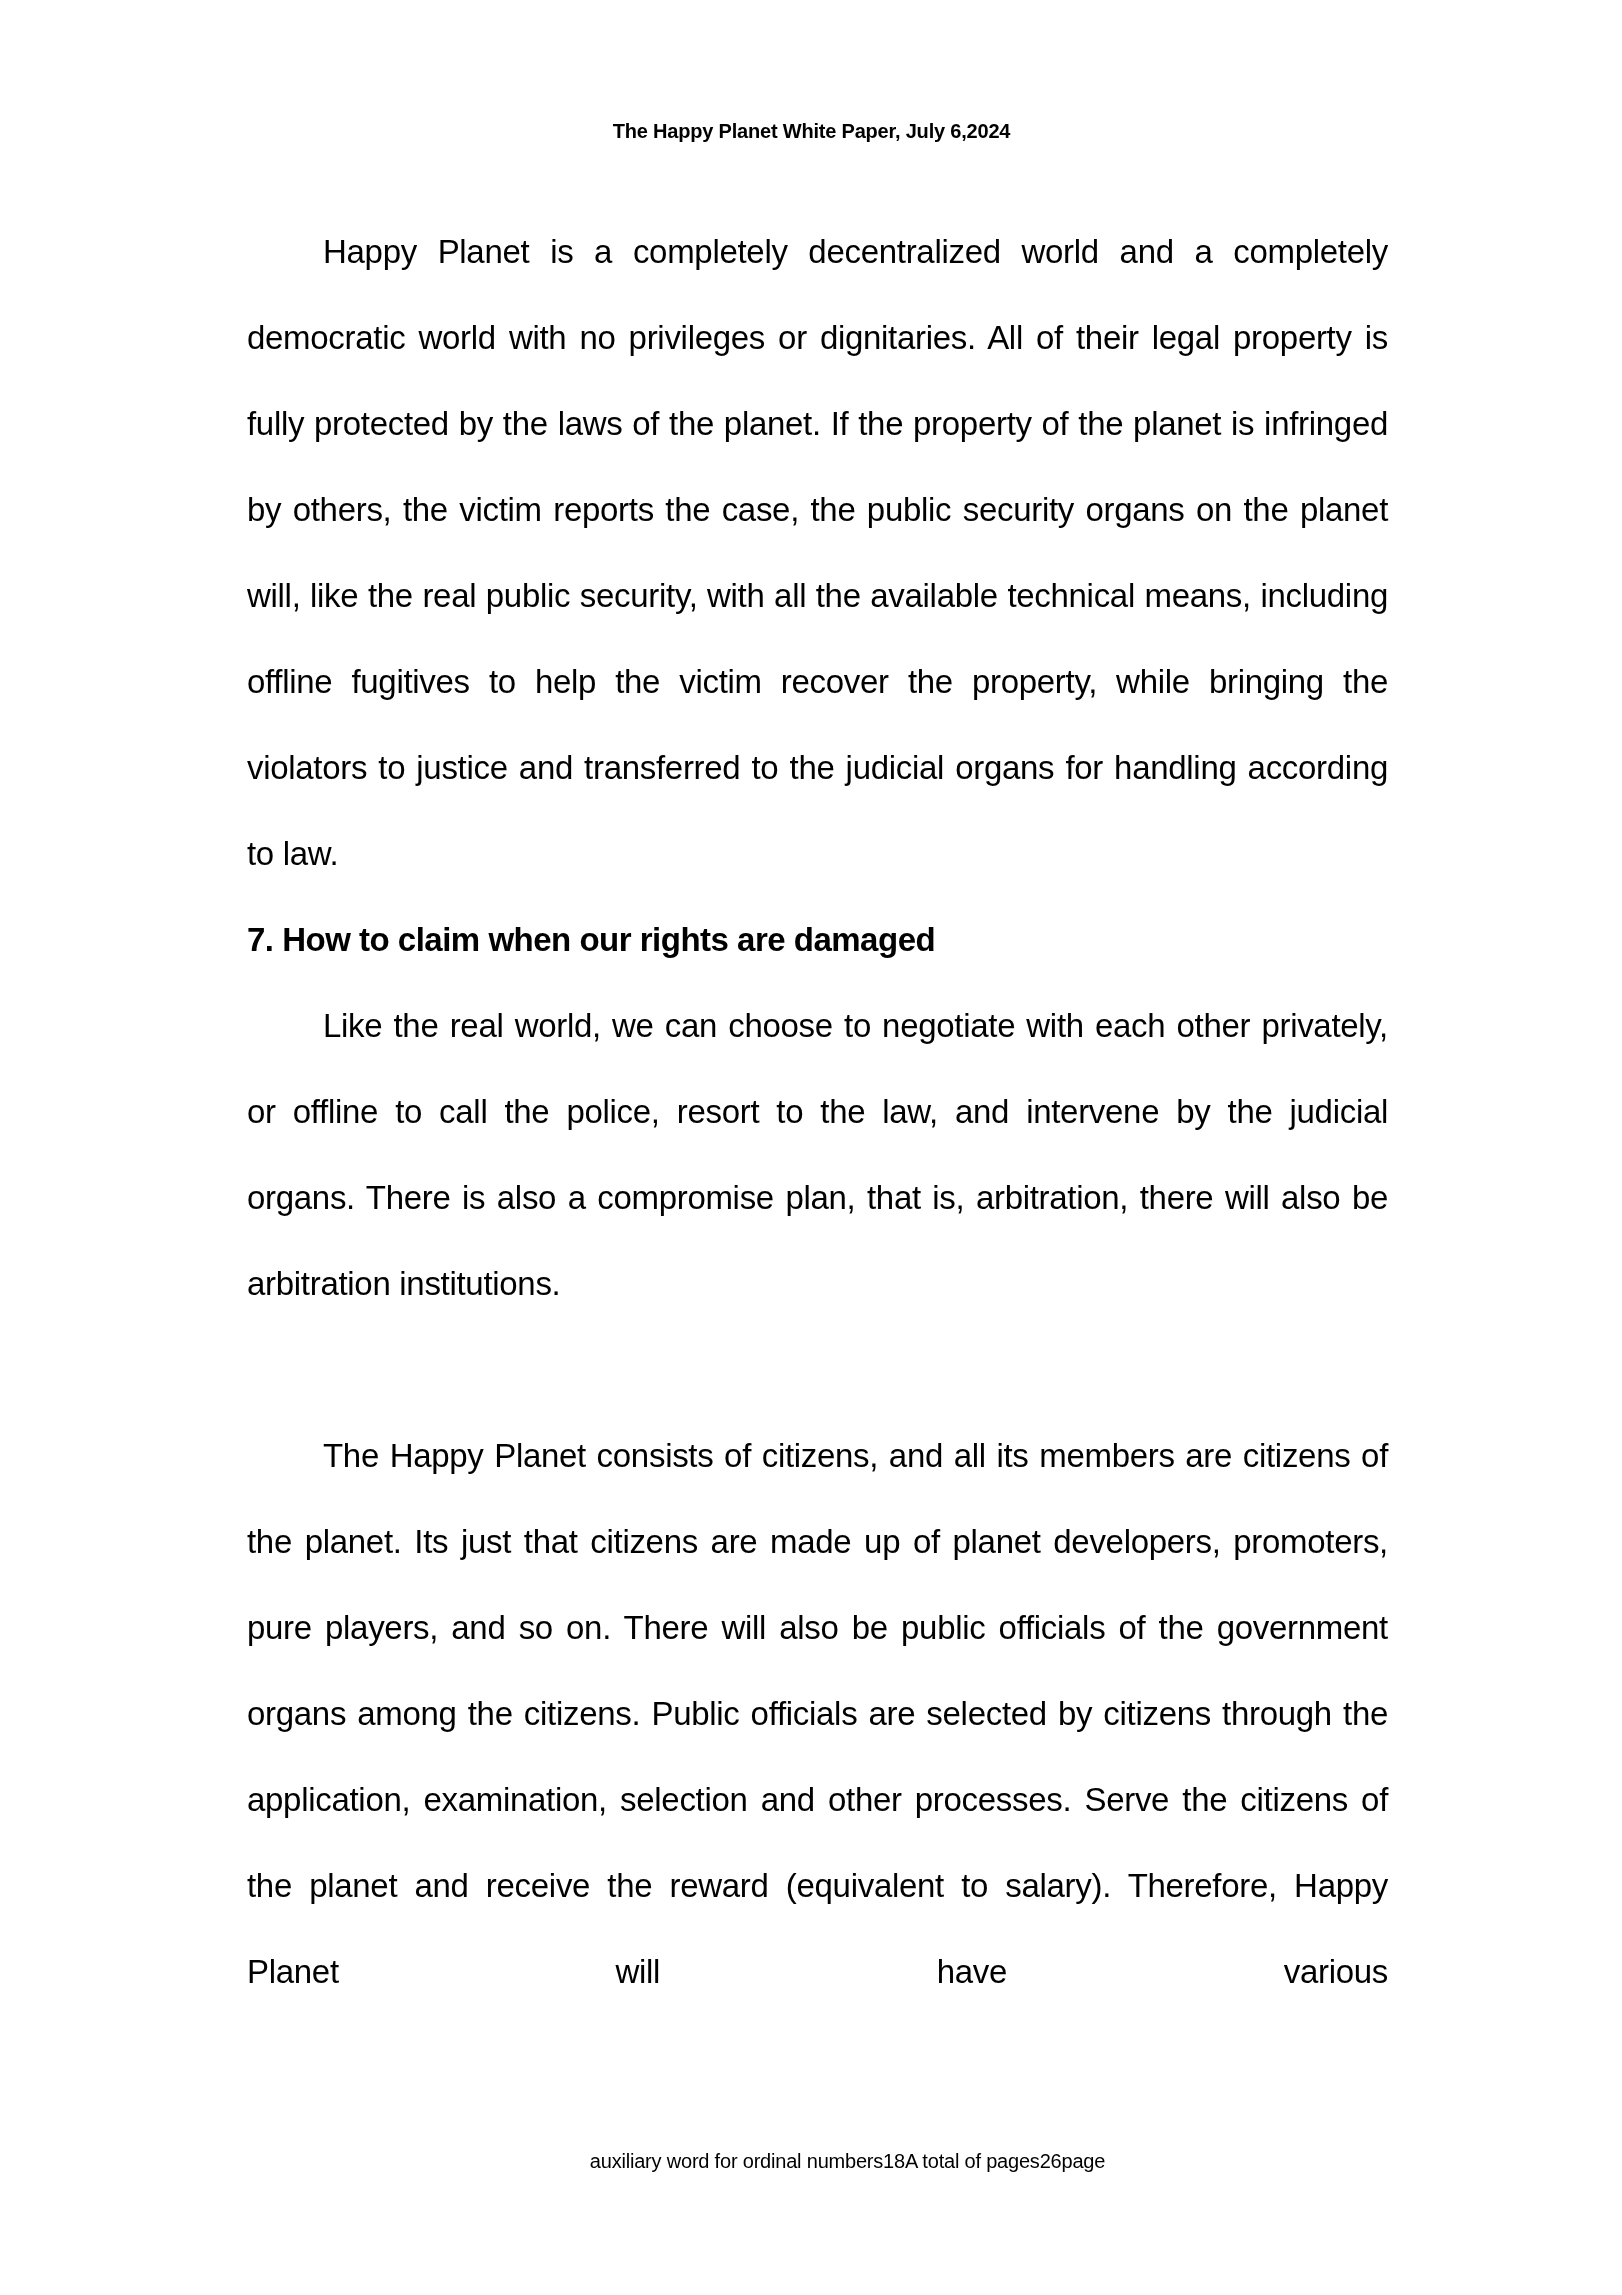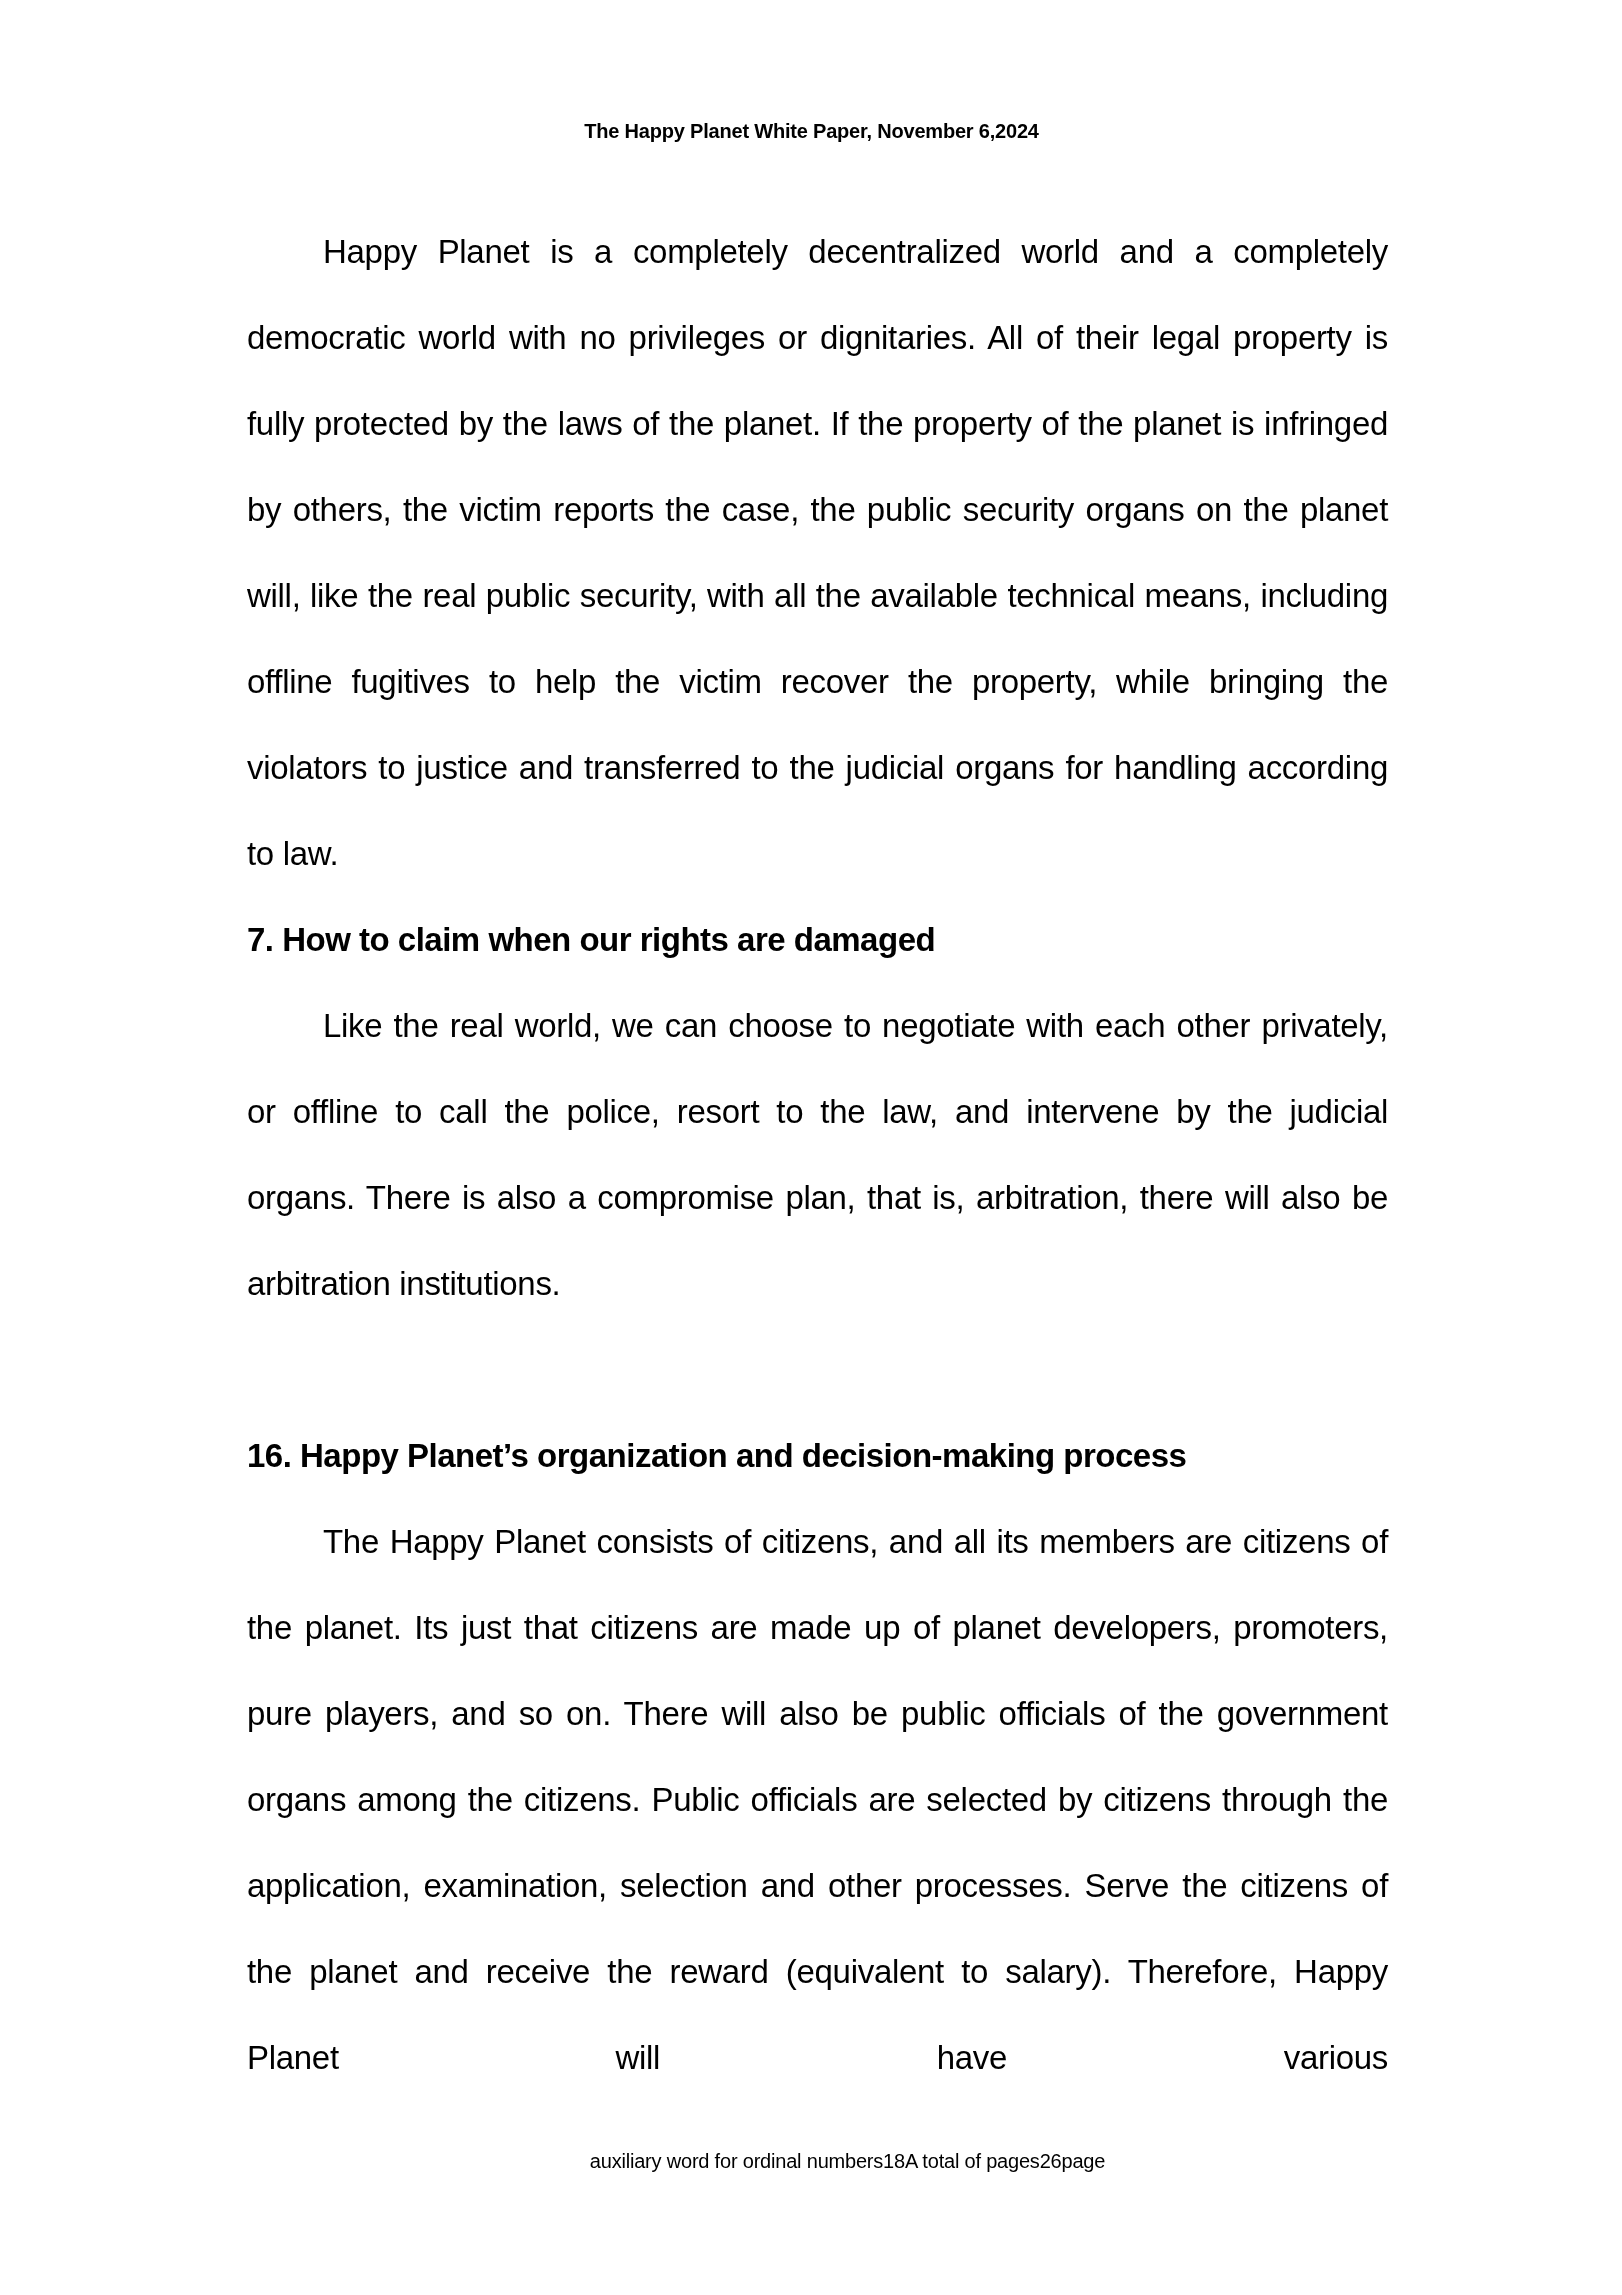--- a/index.html
+++ b/index.html
@@ -63,31 +63,30 @@
     font-size: 20px;
     line-height: 26px;
     letter-spacing: -0.2px;
     padding-left: 36px;
   }
 </style>
 </head>
 <body>
 
 <div class="page-header">
-  <span>The Happy Planet White Paper, November 6,2024</span>
+  <span>The Happy Planet White Paper, July 6,2024</span>
 </div>
 
 <div class="content">
   <p class="para"><span class="indent"></span><span>Happy Planet is a completely decentralized world and a completely democratic world with no privileges or dignitaries. All of their legal property is fully protected by the laws of the planet. If the property of the planet is infringed by others, the victim reports the case, the public security organs on the planet will, like the real public security, with all the available technical means, including offline fugitives to help the victim recover the property, while bringing the violators to justice and transferred to the judicial organs for handling according to law.</span></p>
 
   <h2 class="heading">7. How to claim when our rights are damaged</h2>
   <p class="para"><span class="indent"></span><span>Like the real world, we can choose to negotiate with each other privately, or offline to call the police, resort to the law, and intervene by the judicial organs. There is also a compromise plan, that is, arbitration, there will also be arbitration institutions.</span></p>
 
   <div class="spacer"></div>
 
-  <h2 class="heading">16. Happy Planet’s organization and decision-making process</h2>
   <p class="para" style="text-align-last: justify;"><span class="indent"></span><span>The Happy Planet consists of citizens, and all its members are citizens of the planet. Its just that citizens are made up of planet developers, promoters, pure players, and so on. There will also be public officials of the government organs among the citizens. Public officials are selected by citizens through the application, examination, selection and other processes. Serve the citizens of the planet and receive the reward (equivalent to salary). Therefore, Happy Planet will have various</span></p>
 </div>
 
 <div class="page-footer">
   <span>auxiliary word for ordinal numbers18A total of pages26page</span>
 </div>
 
 
 </body></html>

